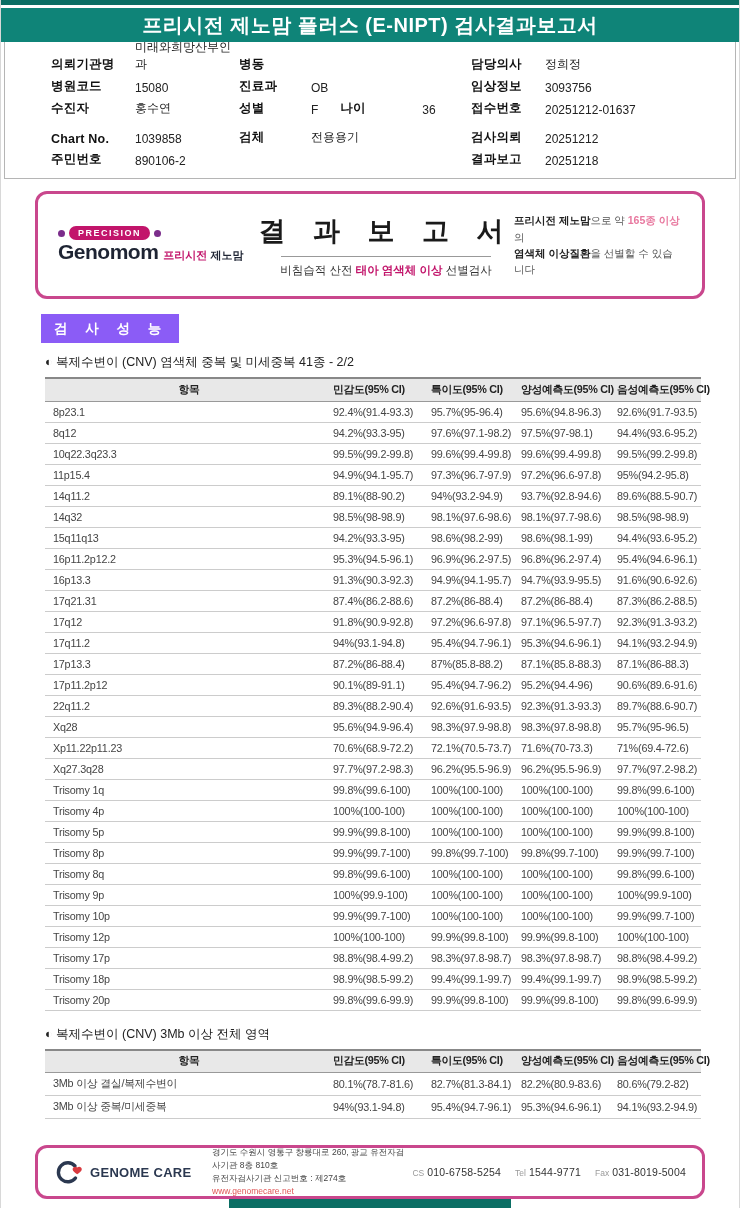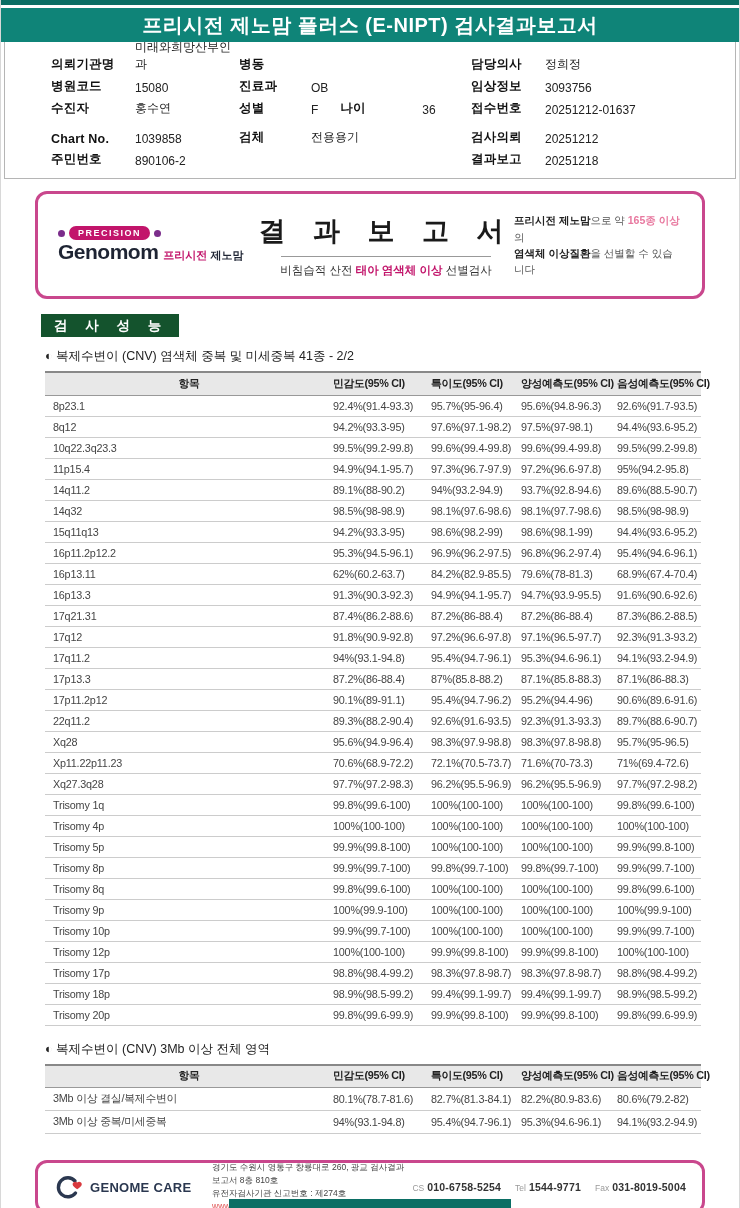--- a/index.html
+++ b/index.html
@@ -43,21 +43,21 @@
   .banner-center { flex:1; text-align:center; }
   .banner-title { font-size:27px; font-weight:800; color:#1a1a1a; letter-spacing:10px; }
   .banner-divider { width:210px; height:1px; background:#999; margin:7px auto 6px auto; }
   .banner-subtitle { font-size:11.5px; color:#333; }
   .banner-subtitle .m { color:#c2156b; font-weight:bold; }
   .banner-right { width:168px; flex:none; font-size:10.5px; color:#555; line-height:1.55; }
   .banner-right .b { font-weight:bold; color:#222; }
   .banner-right .p { color:#e8789f;font-weight:bold; }
 
   
-  .section-label { margin:15px 0 0 40px; width:138px; height:23px; background:#14532d;
+  .section-label { margin:15px 0 0 40px; width:138px; height:29px; background:#8b5cf6;
     color:#fff; font-size:13.5px; font-weight:bold; letter-spacing:7px;
     display:flex; align-items:center; padding-left:13px; }
   .caption { margin:11px 0 6px 44px; font-size:12.5px; color:#222; }
 
   
   table.perf { width:656px; margin-left:44px; border-collapse:collapse; table-layout:fixed; }
   table.perf col.c-item { width:288px; }
   table.perf col.c1 { width:98px; }
   table.perf col.c2 { width:90px; }
   table.perf col.c3 { width:96px; }
@@ -74,21 +74,21 @@
 
   
   .footer-box { margin:26px 34px 0 34px; border:3px solid #c9478d; border-radius:12px;
     height:54px; display:flex; align-items:center; padding:0 16px; background:#fff; }
   .gc-logo { display:flex; align-items:center; gap:6px; width:158px; flex:none; }
   .gc-logo-text { font-size:13px; font-weight:800; color:#2b3850; letter-spacing:0.3px; }
   .addr { flex:1; font-size:8.5px; color:#444; line-height:1.55; }
   .addr .site { color:#e05656; }
   .contacts { flex:none; display:flex; gap:14px; align-items:center; font-size:10.5px; }
   .contacts .lbl { color:#9a9a9a; font-size:8.5px; margin-right:3px; }
-  .contacts .val { color:#333; font-weight:bold; letter-spacing:0.2px; }
+  .contacts .val { color:#333; font-weight:normal; letter-spacing:0.2px; }
   .bottom-bar { position:absolute; bottom:0; left:50%; transform:translateX(-50%);
     width:282px; height:9px; background:#0b6e64; }
 </style>
 </head>
 <body>
 
 <div class="page">
 
   <div class="top-line"></div>
   <div class="title-bar">
@@ -255,27 +255,20 @@
           <td class="value-cell">94.4%(93.6-95.2)</td>
         </tr>
         <tr>
           <td class="item-cell">16p11.2p12.2</td>
           <td class="value-cell">95.3%(94.5-96.1)</td>
           <td class="value-cell">96.9%(96.2-97.5)</td>
           <td class="value-cell">96.8%(96.2-97.4)</td>
           <td class="value-cell">95.4%(94.6-96.1)</td>
         </tr>
         <tr>
-          <td class="item-cell">16p13.11</td>
-          <td class="value-cell">62%(60.2-63.7)</td>
-          <td class="value-cell">84.2%(82.9-85.5)</td>
-          <td class="value-cell">79.6%(78-81.3)</td>
-          <td class="value-cell">68.9%(67.4-70.4)</td>
-        </tr>
-        <tr>
           <td class="item-cell">16p13.3</td>
           <td class="value-cell">91.3%(90.3-92.3)</td>
           <td class="value-cell">94.9%(94.1-95.7)</td>
           <td class="value-cell">94.7%(93.9-95.5)</td>
           <td class="value-cell">91.6%(90.6-92.6)</td>
         </tr>
         <tr>
           <td class="item-cell">17q21.31</td>
           <td class="value-cell">87.4%(86.2-88.6)</td>
           <td class="value-cell">87.2%(86-88.4)</td>
@@ -456,21 +449,21 @@
 
   <div class="footer-box">
     <div class="gc-logo">
       <svg width="30" height="27" viewBox="0 0 30 27">
         <path d="M 21 7 A 9.5 9.5 0 1 0 21.5 19" fill="none" stroke="#2b3850" stroke-width="3.4" stroke-linecap="round"></path>
         <path d="M23.2 8.6 c-1.6-1.9 -4.6-0.7 -4.6 1.7 c0 2.1 2.8 3.8 4.6 5 c1.8-1.2 4.6-2.9 4.6-5 c0-2.4-3-3.6-4.6-1.7 z" fill="#d93a3f"></path>
       </svg>
       <span class="gc-logo-text">GENOME CARE</span>
     </div>
     <div class="addr">
-      <span>경기도 수원시 영통구 창룡대로 260, 광교 검사결과보고서 8층 810호</span><br>
+      <span>경기도 수원시 영통구 창룡대로 260, 광교 유전자검사기관 8층 810호</span><br>
       <span>유전자검사기관 신고번호 : 제274호</span><br>
       <span class="site">www.genomecare.net</span>
     </div>
     <div class="contacts">
       <span><span class="lbl">CS</span><span class="val">010-6758-5254</span></span>
       <span><span class="lbl">Tel</span><span class="val">1544-9771</span></span>
       <span><span class="lbl">Fax</span><span class="val">031-8019-5004</span></span>
     </div>
   </div>
 

